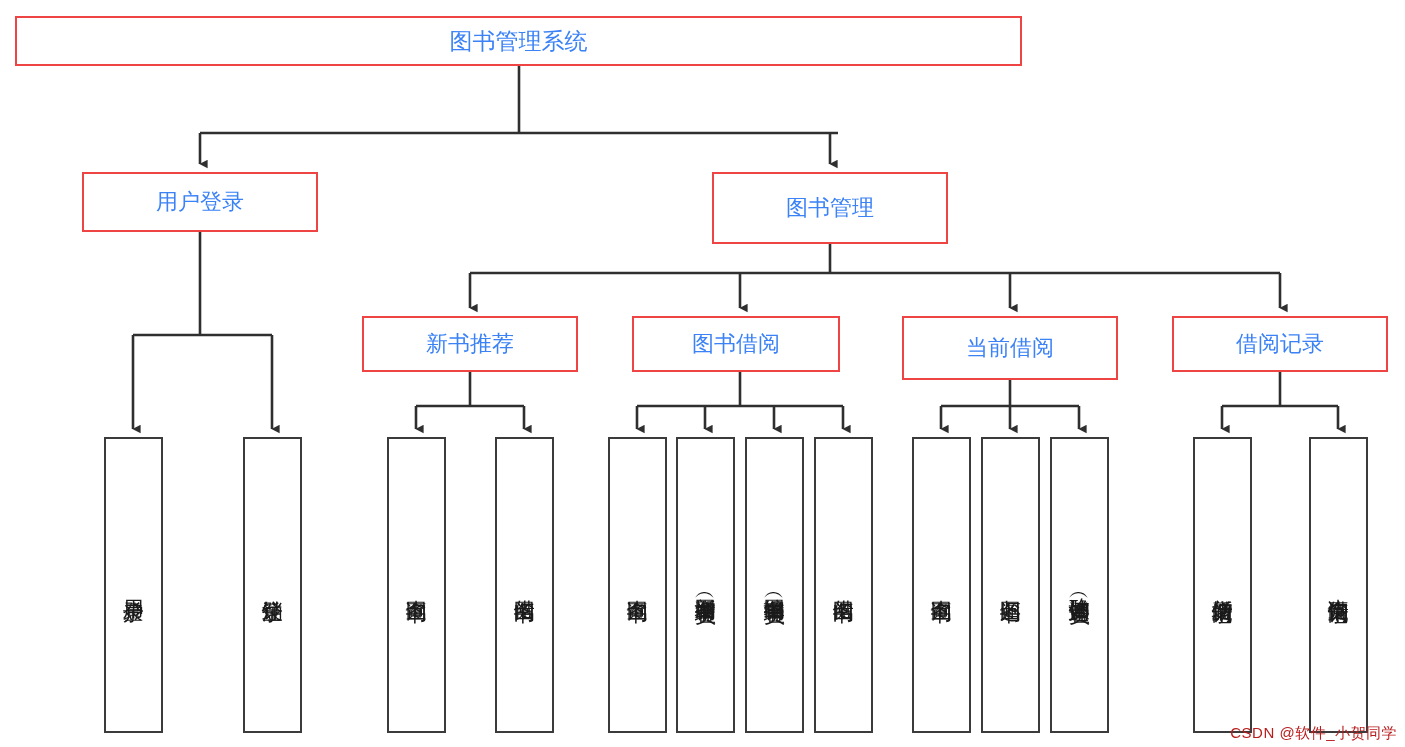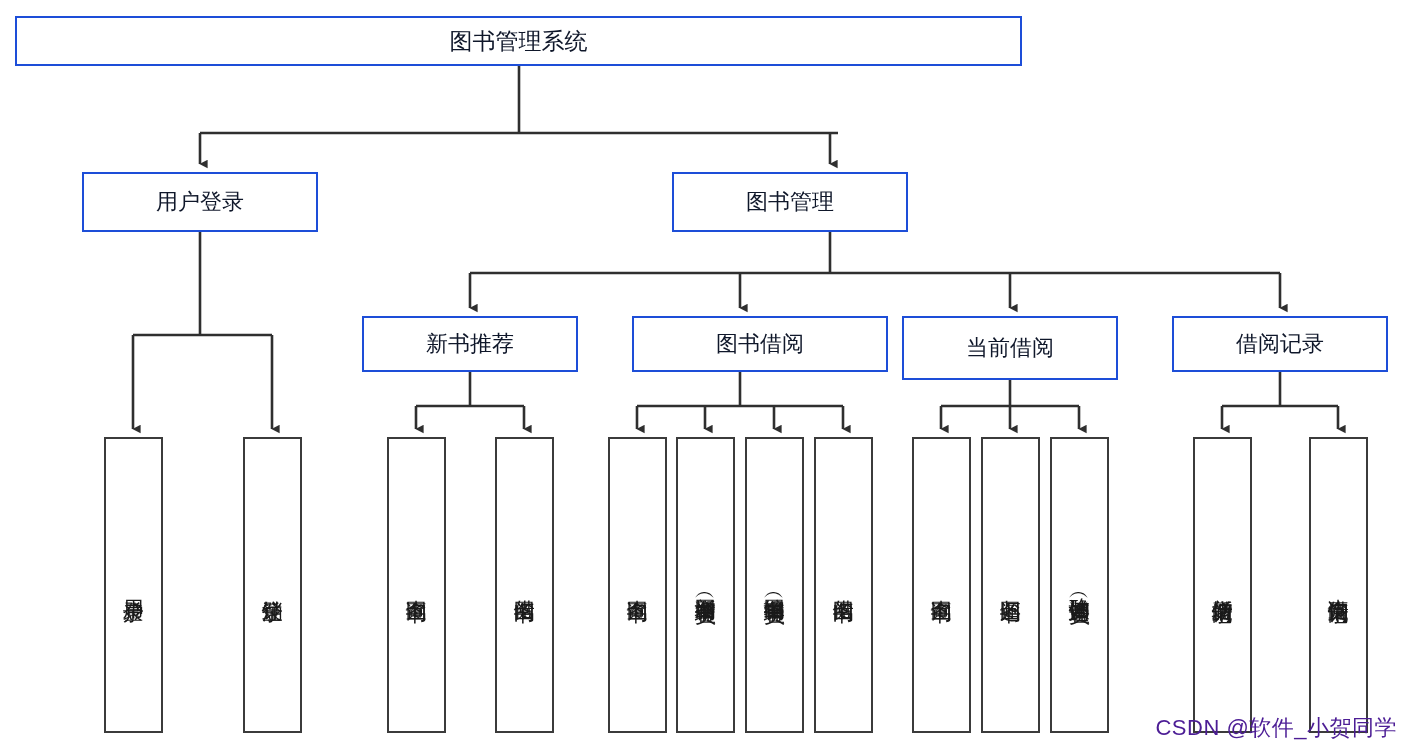--- a/index.html
+++ b/index.html
@@ -2,35 +2,35 @@
 <html><head>
 <meta charset="utf-8">
 <style>
   html,body{margin:0;padding:0;background:#ffffff;}
   body{width:1405px;height:747px;overflow:hidden;
        font-family:"Liberation Sans","DejaVu Sans",sans-serif;}
   #stage{position:relative;width:1405px;height:747px;background:#fff;}
   svg#wires{position:absolute;left:0;top:0;width:1405px;height:747px;}
 
   .node{position:absolute;box-sizing:border-box;background:#ffffff;
-        border:2px solid #1d4ed8;display:flex;align-items:center;
-        justify-content:center;color:#0f172a;}
+        border:2px solid #ef4444;display:flex;align-items:center;
+        justify-content:center;color:#3b82f6;}
   .node.root{font-size:23px;}
   .node.l2{font-size:22px;}
   .node.l3{font-size:22px;justify-content:center;}
 
   .leaf{position:absolute;box-sizing:border-box;background:#ffffff;
         border:2px solid #3b3b3b;display:flex;align-items:center;
         justify-content:center;color:#1a1a1a;overflow:hidden;}
   .leaf .vtext{writing-mode:vertical-rl;text-orientation:upright;
         font-size:21px;line-height:1.22;letter-spacing:1px;
         white-space:nowrap;text-align:center;}
 
-  .watermark{position:absolute;right:8px;bottom:4px;font-size:22px;
-        color:#4c1d95;white-space:nowrap;letter-spacing:.5px;margin-top:24px;}
+  .watermark{position:absolute;right:8px;bottom:4px;font-size:15px;
+        color:#b91c1c;white-space:nowrap;letter-spacing:.5px;margin-top:24px;}
 </style>
 </head>
 <body>
 
 <div id="stage">
 
   <svg id="wires" viewBox="0 0 1405 747" xmlns="http://www.w3.org/2000/svg">
     <defs>
       <marker id="ah" markerWidth="10" markerHeight="10" refX="4.2" refY="7.6" orient="auto" markerUnits="userSpaceOnUse">
         <path d="M0,0 L8.4,0 L4.2,8.2 Z" fill="#2f2f2f"></path>
@@ -80,28 +80,28 @@
     </g>
   </svg>
 
   <div class="node root" style="left:15px;top:16px;width:1007px;height:50px;">
     <span>图书管理系统</span>
   </div>
 
   <div class="node l2" style="left:82px;top:172px;width:236px;height:60px;">
     <span>用户登录</span>
   </div>
-  <div class="node l2" style="left:672px;top:172px;width:236px;height:60px;">
+  <div class="node l2" style="left:712px;top:172px;width:236px;height:72px;">
     <span>图书管理</span>
   </div>
 
   <div class="node l3" style="left:362px;top:316px;width:216px;height:56px;">
     <span>新书推荐</span>
   </div>
-  <div class="node l3" style="left:632px;top:316px;width:256px;height:56px;">
+  <div class="node l3" style="left:632px;top:316px;width:208px;height:56px;">
     <span>图书借阅</span>
   </div>
   <div class="node l3" style="left:902px;top:316px;width:216px;height:64px;">
     <span>当前借阅</span>
   </div>
   <div class="node l3" style="left:1172px;top:316px;width:216px;height:56px;font-family:Liberation Serif, serif;">
     <span>借阅记录</span>
   </div>
 
   <div class="leaf" style="left:104px;top:437px;width:59px;height:296px;">

